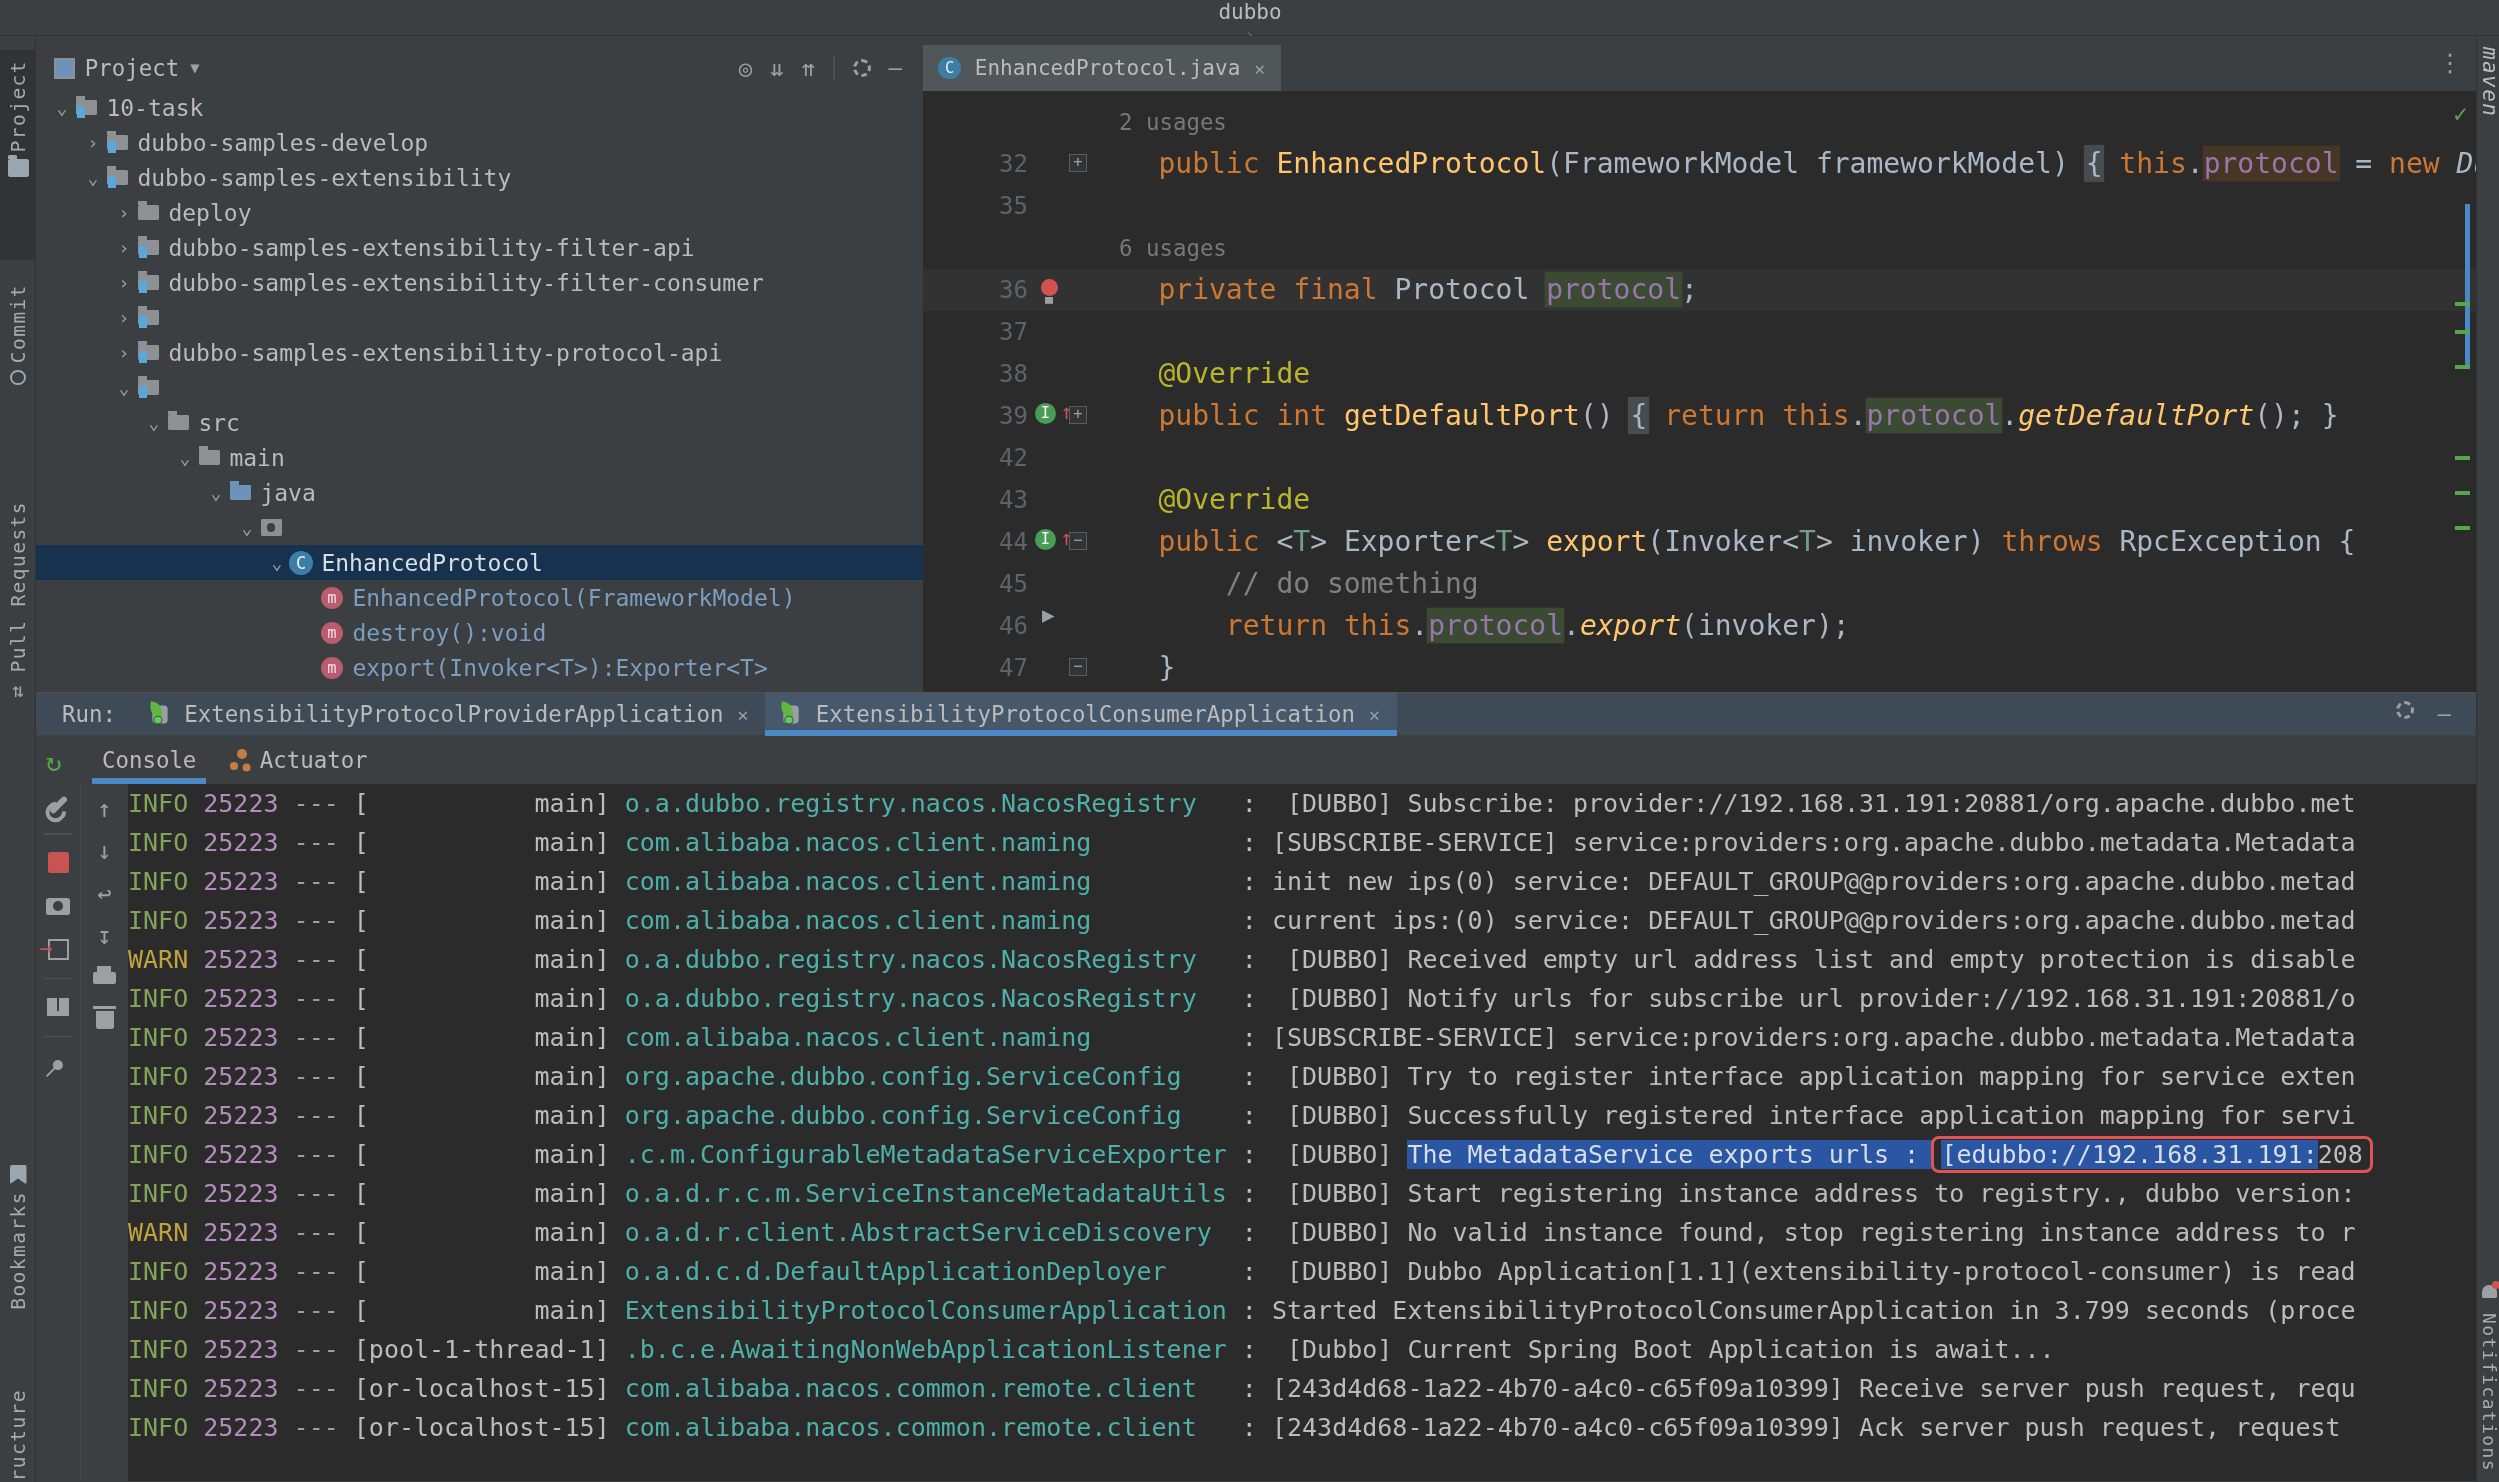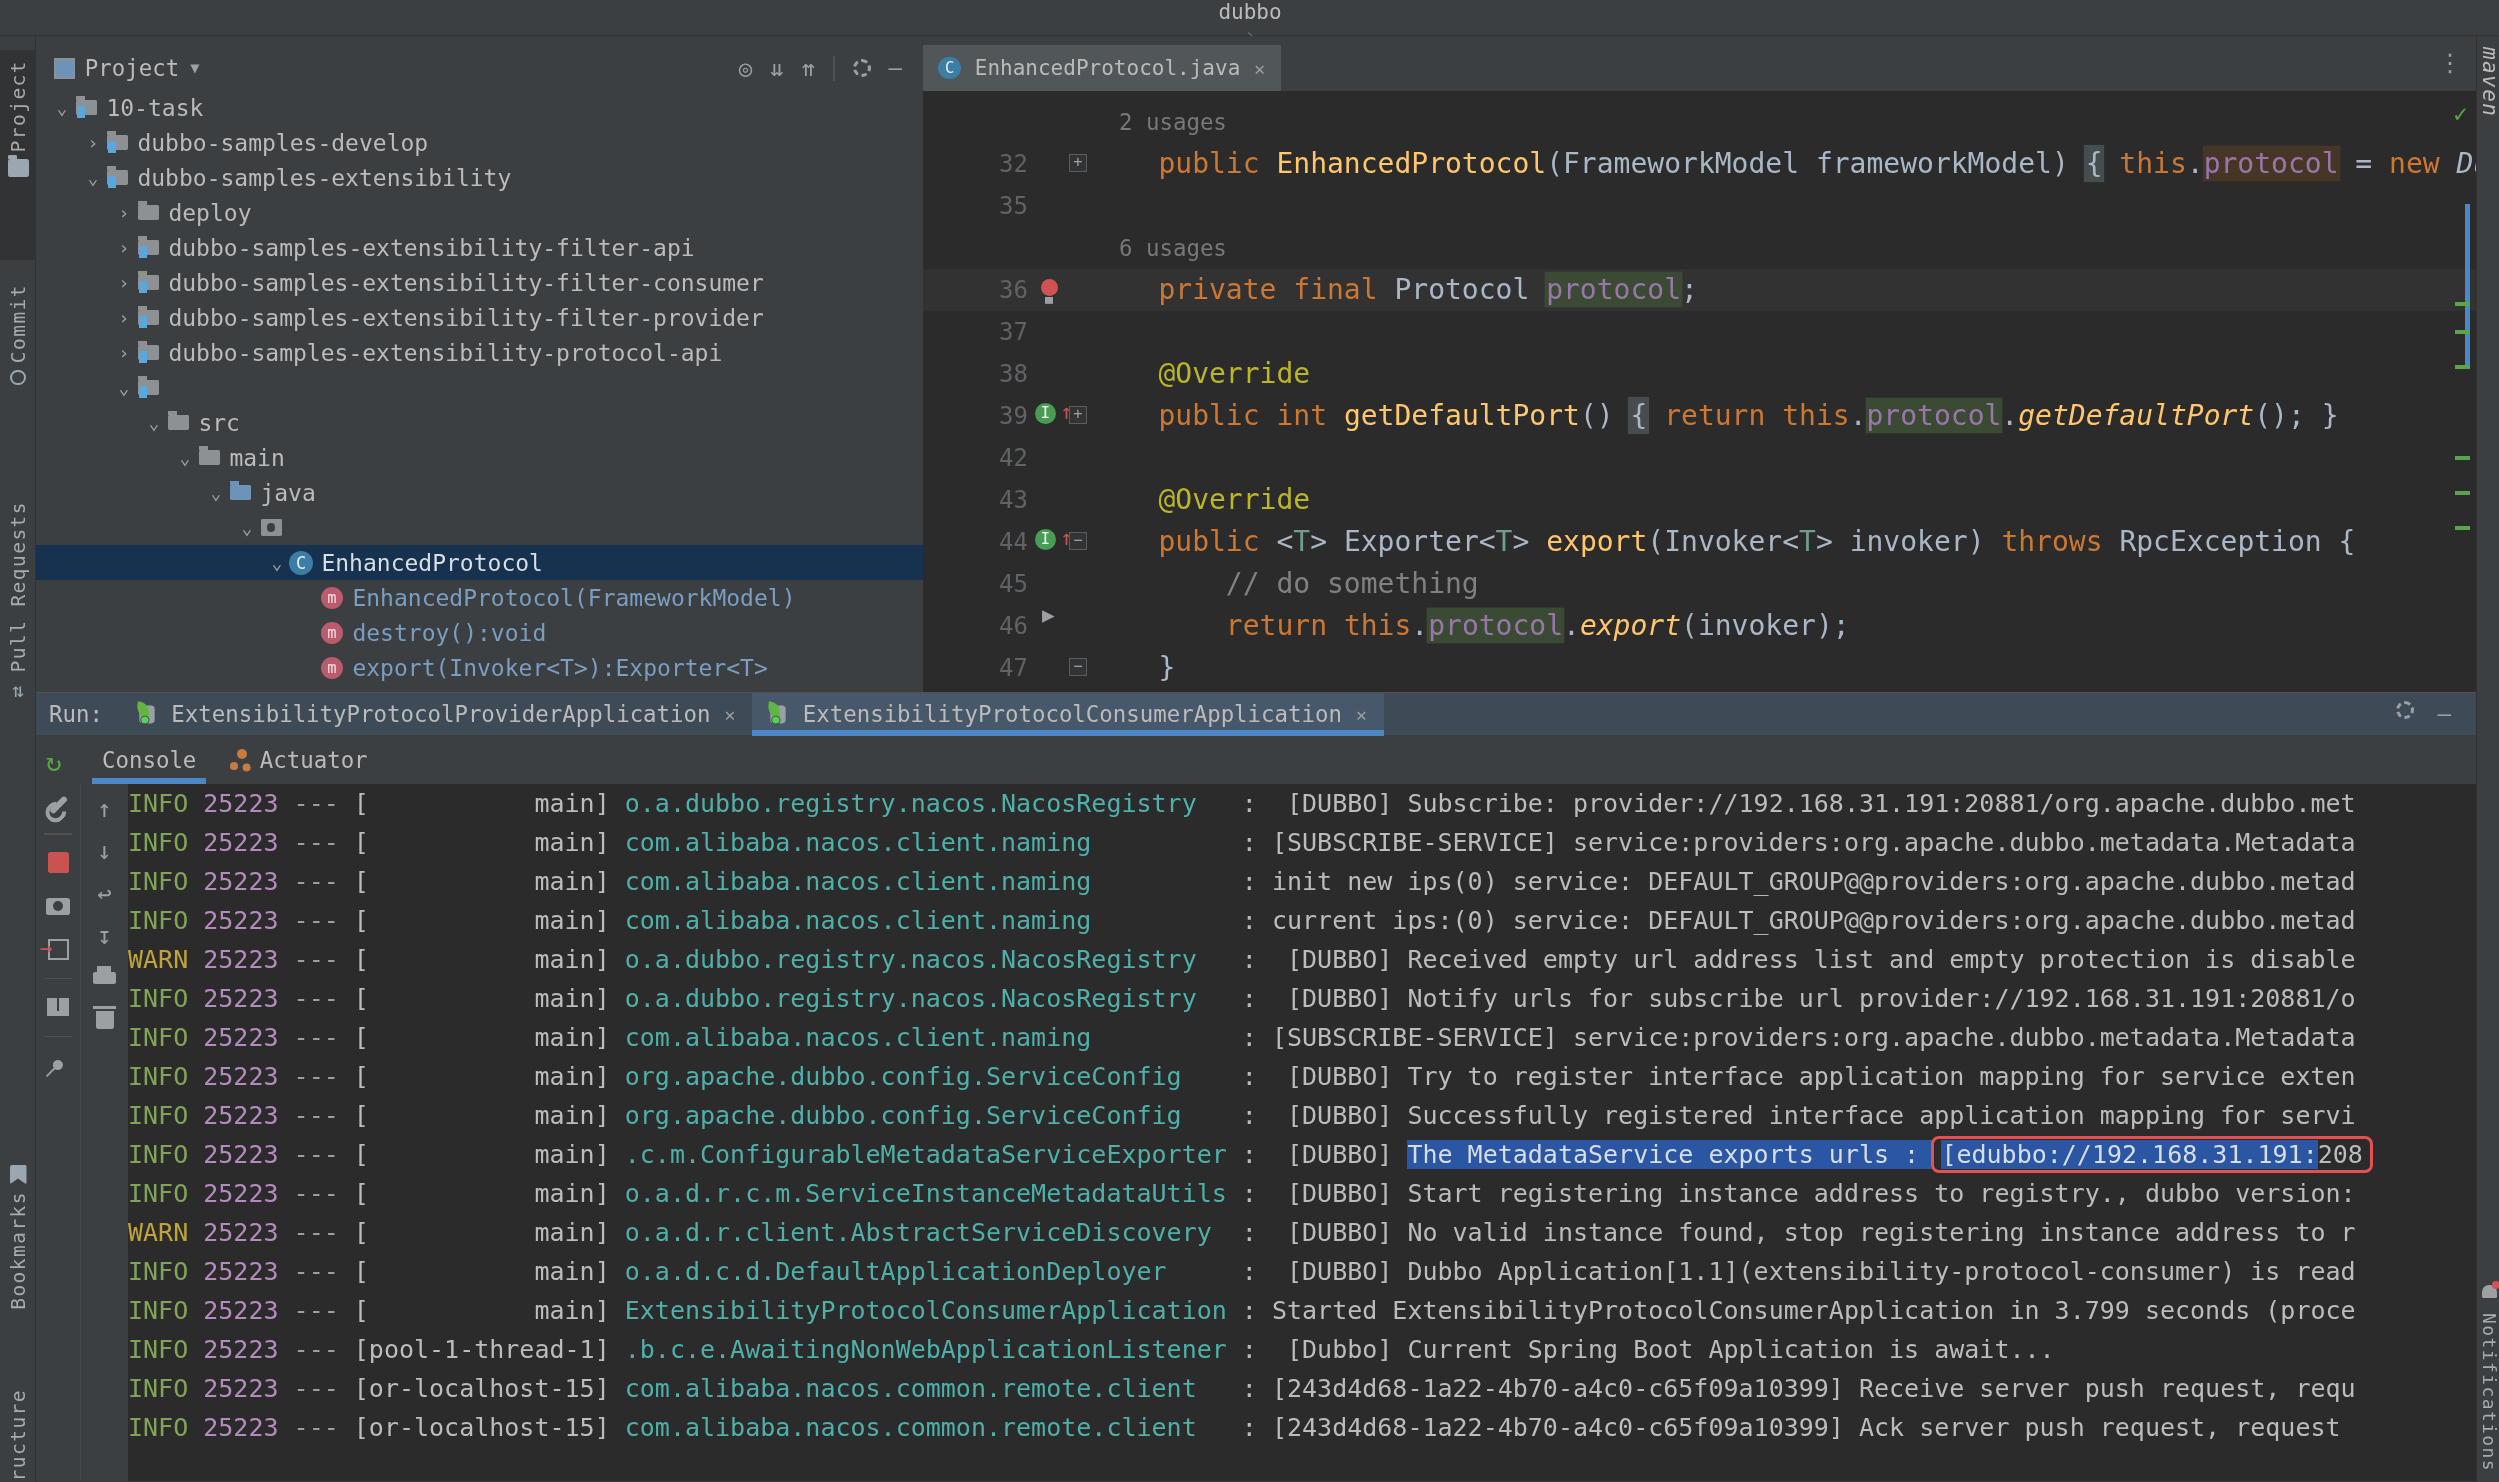--- a/index.html
+++ b/index.html
@@ -96,21 +96,21 @@
   
   #rstripe { left:2476px; top:36px; width:24px; height:1446px; background:#3c3f41; border-left:1.4px solid #323232; }
   .vlabel-r { writing-mode:vertical-rl; color:#a7abae; font-size:18px; letter-spacing:1.4px; }
   .maven-m { font-style:italic; font-size:21px; color:#bbbbbb; } 
   .bell { position:absolute; left:2.8px; width:15.4px; height:12.6px; background:#9da0a3; border-radius:7px 7px 1.4px 1.4px; }
   .bell::after { content:""; position:absolute; right:-2.8px; top:-4.2px; width:8.4px; height:8.4px; border-radius:50%; background:#d25252; }
   
   #runpanel { left:36px; top:692px; width:2440px; height:790px; background:#3c3f41; }
   #runbar { height:43px; background:#3e4b57; border-top:1.4px solid #515151; display:flex; align-items:center;
     font-size:22.4px; color:#bbbbbb; white-space:nowrap; }
-  #run-label { margin:0 18px 0 13px;text-align:right; }
+  #run-label { margin:0 18px 0 26px;text-align:right; }
   .rtab { display:flex; align-items:center; gap:8.4px; height:43px; padding:0 17px; position:relative; }
   .rtab .leaf { transform:scale(.85); }
   .rtab.sel { background:#46586a; }
   .rtab.sel::after { content:""; position:absolute; left:0; right:0; bottom:0; height:5.6px; background:#4a88c8; }
   #runbar-right { margin-left:auto; display:flex; gap:24px; padding-right:25px; color:#9da0a3; font-size:22.4px; }
   #ctabs { height:49px; display:flex; align-items:center; font-size:22.4px; color:#bbbbbb; }
   .rerun { width:28px; height:28px; margin:0 11.2px 0 9.8px; position:relative; color:#57a64a; font-size:26.6px; }
   .ctab { height:49px; display:flex; align-items:center; padding:0 17px; gap:8.4px; position:relative; }
   .ctab.sel::after { content:""; position:absolute; left:7px; right:7px; bottom:0; height:5.6px; background:#4a88c8; }
   .actu { width:21px; height:21px; position:relative; }
@@ -301,21 +301,20 @@
         <span class="ti ti-mod">
           <span class="ti-folder"></span>
         </span>
         <span>dubbo-samples-extensibility-filter-consumer</span>
       </div>
       <div class="trow" style="padding-left: 76px;">
         <span class="chev">›</span>
         <span class="ti ti-mod">
           <span class="ti-folder"></span>
         </span>
-        <span>dubbo-samples-extensibility-filter-provider</span>
       </div>
       <div class="trow" style="padding-left: 76px;">
         <span class="chev">›</span>
         <span class="ti ti-mod">
           <span class="ti-folder"></span>
         </span>
         <span>dubbo-samples-extensibility-protocol-api</span>
       </div>
       <div class="trow" style="padding-left: 76px;">
         <span class="chev">⌄</span>

